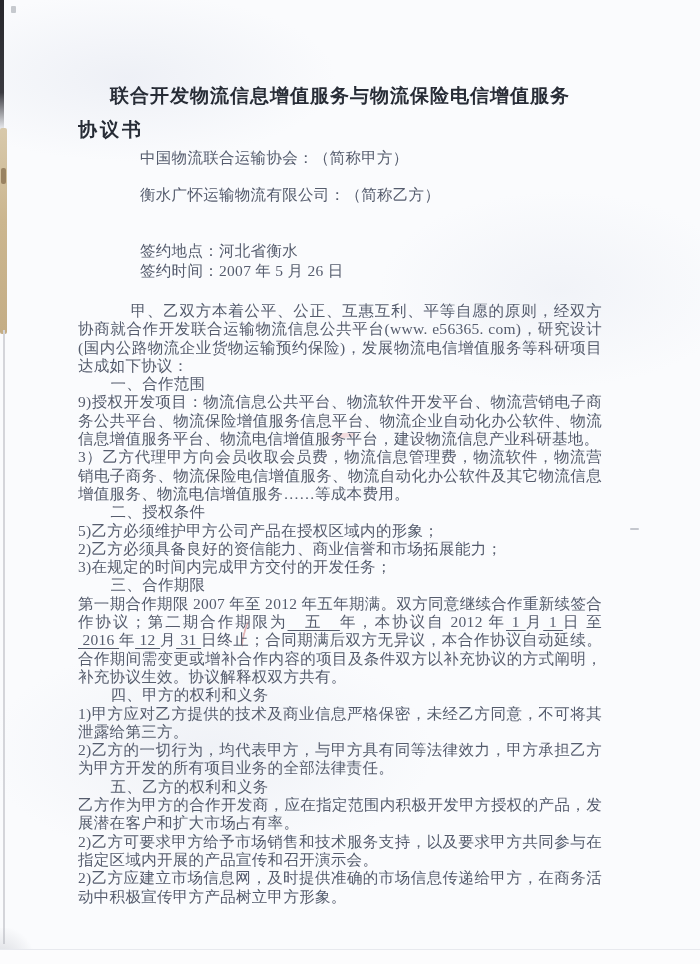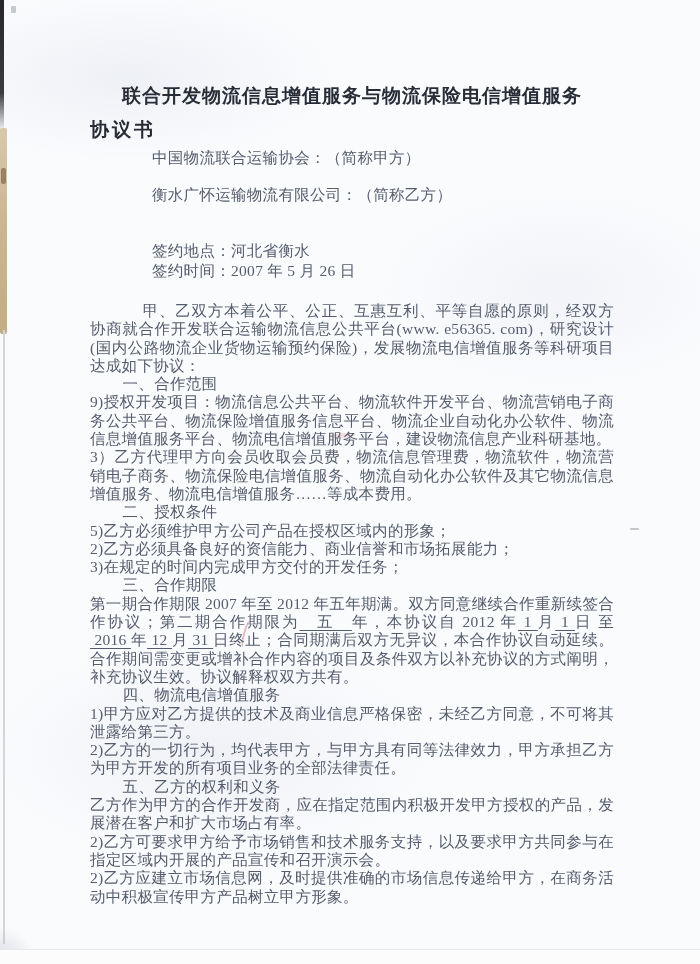--- a/index.html
+++ b/index.html
@@ -27,21 +27,21 @@
   .corner-shadow{position:absolute;left:0;top:928px;width:34px;height:36px;
     background:radial-gradient(ellipse at 0% 100%, rgba(170,173,182,.45), rgba(0,0,0,0) 75%);}
   .bottom-band{position:absolute;left:0;bottom:0;width:100%;height:14px;background:#fcfcfd;border-top:1px solid #e7e9ee;}
   .red-mark{position:absolute;left:243px;top:620px;width:5px;height:28px;
     border-left:2px solid rgba(196,78,78,.40);border-radius:60% 40% 50% 50%;transform:rotate(14deg);}
   .red-smudge{position:absolute;left:330px;top:433px;width:26px;height:5px;
     background:rgba(210,90,90,.18);border-radius:50%;transform:rotate(-4deg);}
 
   
   .doc{
-    position:absolute;left:90px;top:0;width:524px;
+    position:absolute;left:78px;top:0;width:524px;
     color:#555c6d;
     font-size:15.5px;line-height:18.3px;
     letter-spacing:.3px;
   }
   .title1{
     margin:84px 0 0 0;
     font-size:19px;line-height:24px;font-weight:bold;
     color:#272c36;text-align:center;letter-spacing:1px;
   }
   .title2{
@@ -86,21 +86,21 @@
         <div class="para p-indent"><span>甲、乙双方本着公平、公正、互惠互利、平等自愿的原则，经双方协商就合作开发联合运输物流信息公共平台(www. e56365. com)，研究设计(国内公路物流企业货物运输预约保险)，发展物流电信增值服务等科研项目达成如下协议：</span></div>
         <div class="para p-heading"><span>一、合作范围</span></div>
         <div class="para p"><span>9)授权开发项目：物流信息公共平台、物流软件开发平台、物流营销电子商务公共平台、物流保险增值服务信息平台、物流企业自动化办公软件、物流信息增值服务平台、物流电信增值服务平台，建设物流信息产业科研基地。</span></div>
         <div class="para p"><span>3）乙方代理甲方向会员收取会员费，物流信息管理费，物流软件，物流营销电子商务、物流保险电信增值服务、物流自动化办公软件及其它物流信息增值服务、物流电信增值服务……等成本费用。</span></div>
         <div class="para p-heading"><span>二、授权条件</span></div>
         <div class="para p"><span>5)乙方必须维护甲方公司产品在授权区域内的形象；</span></div>
         <div class="para p"><span>2)乙方必须具备良好的资信能力、商业信誉和市场拓展能力；</span></div>
         <div class="para p"><span>3)在规定的时间内完成甲方交付的开发任务；</span></div>
         <div class="para p-heading"><span>三、合作期限</span></div>
         <div class="para p"><span>第一期合作期限 2007 年至 2012 年五年期满。双方同意继续合作重新续签合作协议；第二期合作期限为</span><span class="blank">　五　</span><span>年，本协议自 2012 年</span><span class="blank"> 1 </span><span>月</span><span class="blank"> 1 </span><span>日 至 </span><span class="blank"> 2016 </span><span>年</span><span class="blank"> 12 </span><span>月</span><span class="blank"> 31 </span><span>日终止；合同期满后双方无异议，本合作协议自动延续。合作期间需变更或增补合作内容的项目及条件双方以补充协议的方式阐明，补充协议生效。协议解释权双方共有。</span></div>
-        <div class="para p-heading"><span>四、物流电信增值服务</span></div>
+        <div class="para p-heading"><span>四、甲方的权利和义务</span></div>
         <div class="para p"><span>1)甲方应对乙方提供的技术及商业信息严格保密，未经乙方同意，不可将其泄露给第三方。</span></div>
         <div class="para p"><span>2)乙方的一切行为，均代表甲方，与甲方具有同等法律效力，甲方承担乙方为甲方开发的所有项目业务的全部法律责任。</span></div>
         <div class="para p-heading"><span>五、乙方的权利和义务</span></div>
         <div class="para p"><span>乙方作为甲方的合作开发商，应在指定范围内积极开发甲方授权的产品，发展潜在客户和扩大市场占有率。</span></div>
         <div class="para p"><span>2)乙方可要求甲方给予市场销售和技术服务支持，以及要求甲方共同参与在指定区域内开展的产品宣传和召开演示会。</span></div>
         <div class="para p"><span>2)乙方应建立市场信息网，及时提供准确的市场信息传递给甲方，在商务活动中积极宣传甲方产品树立甲方形象。</span></div>
       </div>
   </div>
 
 </div>

